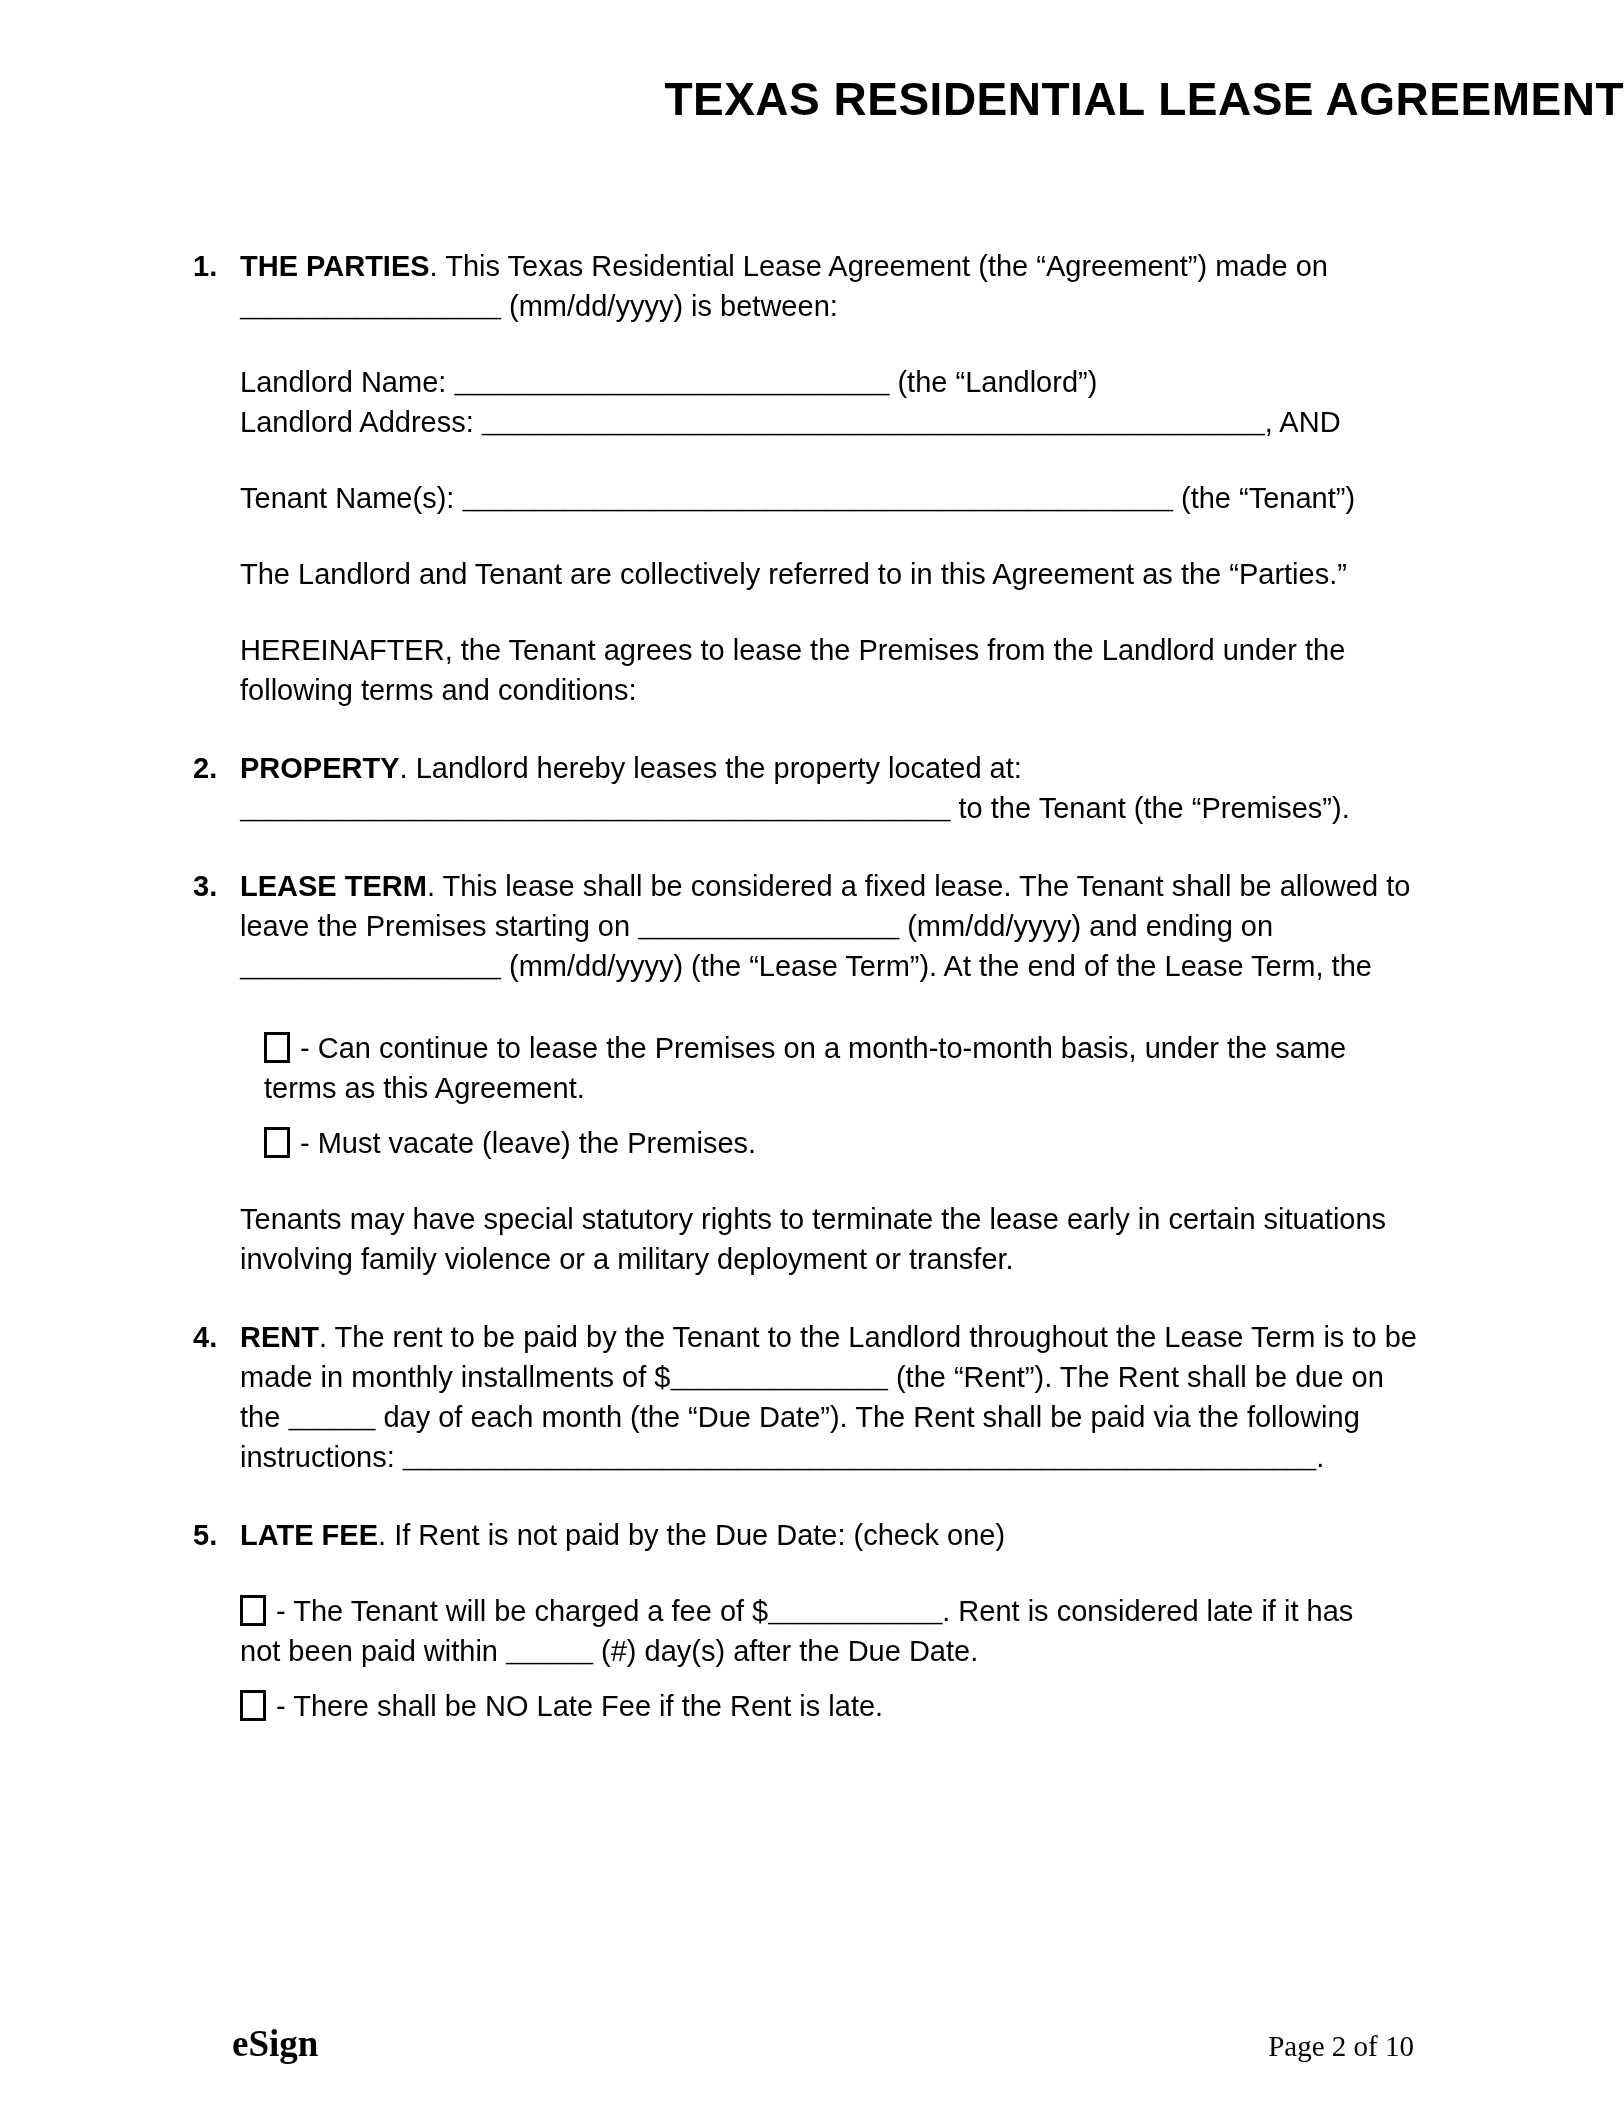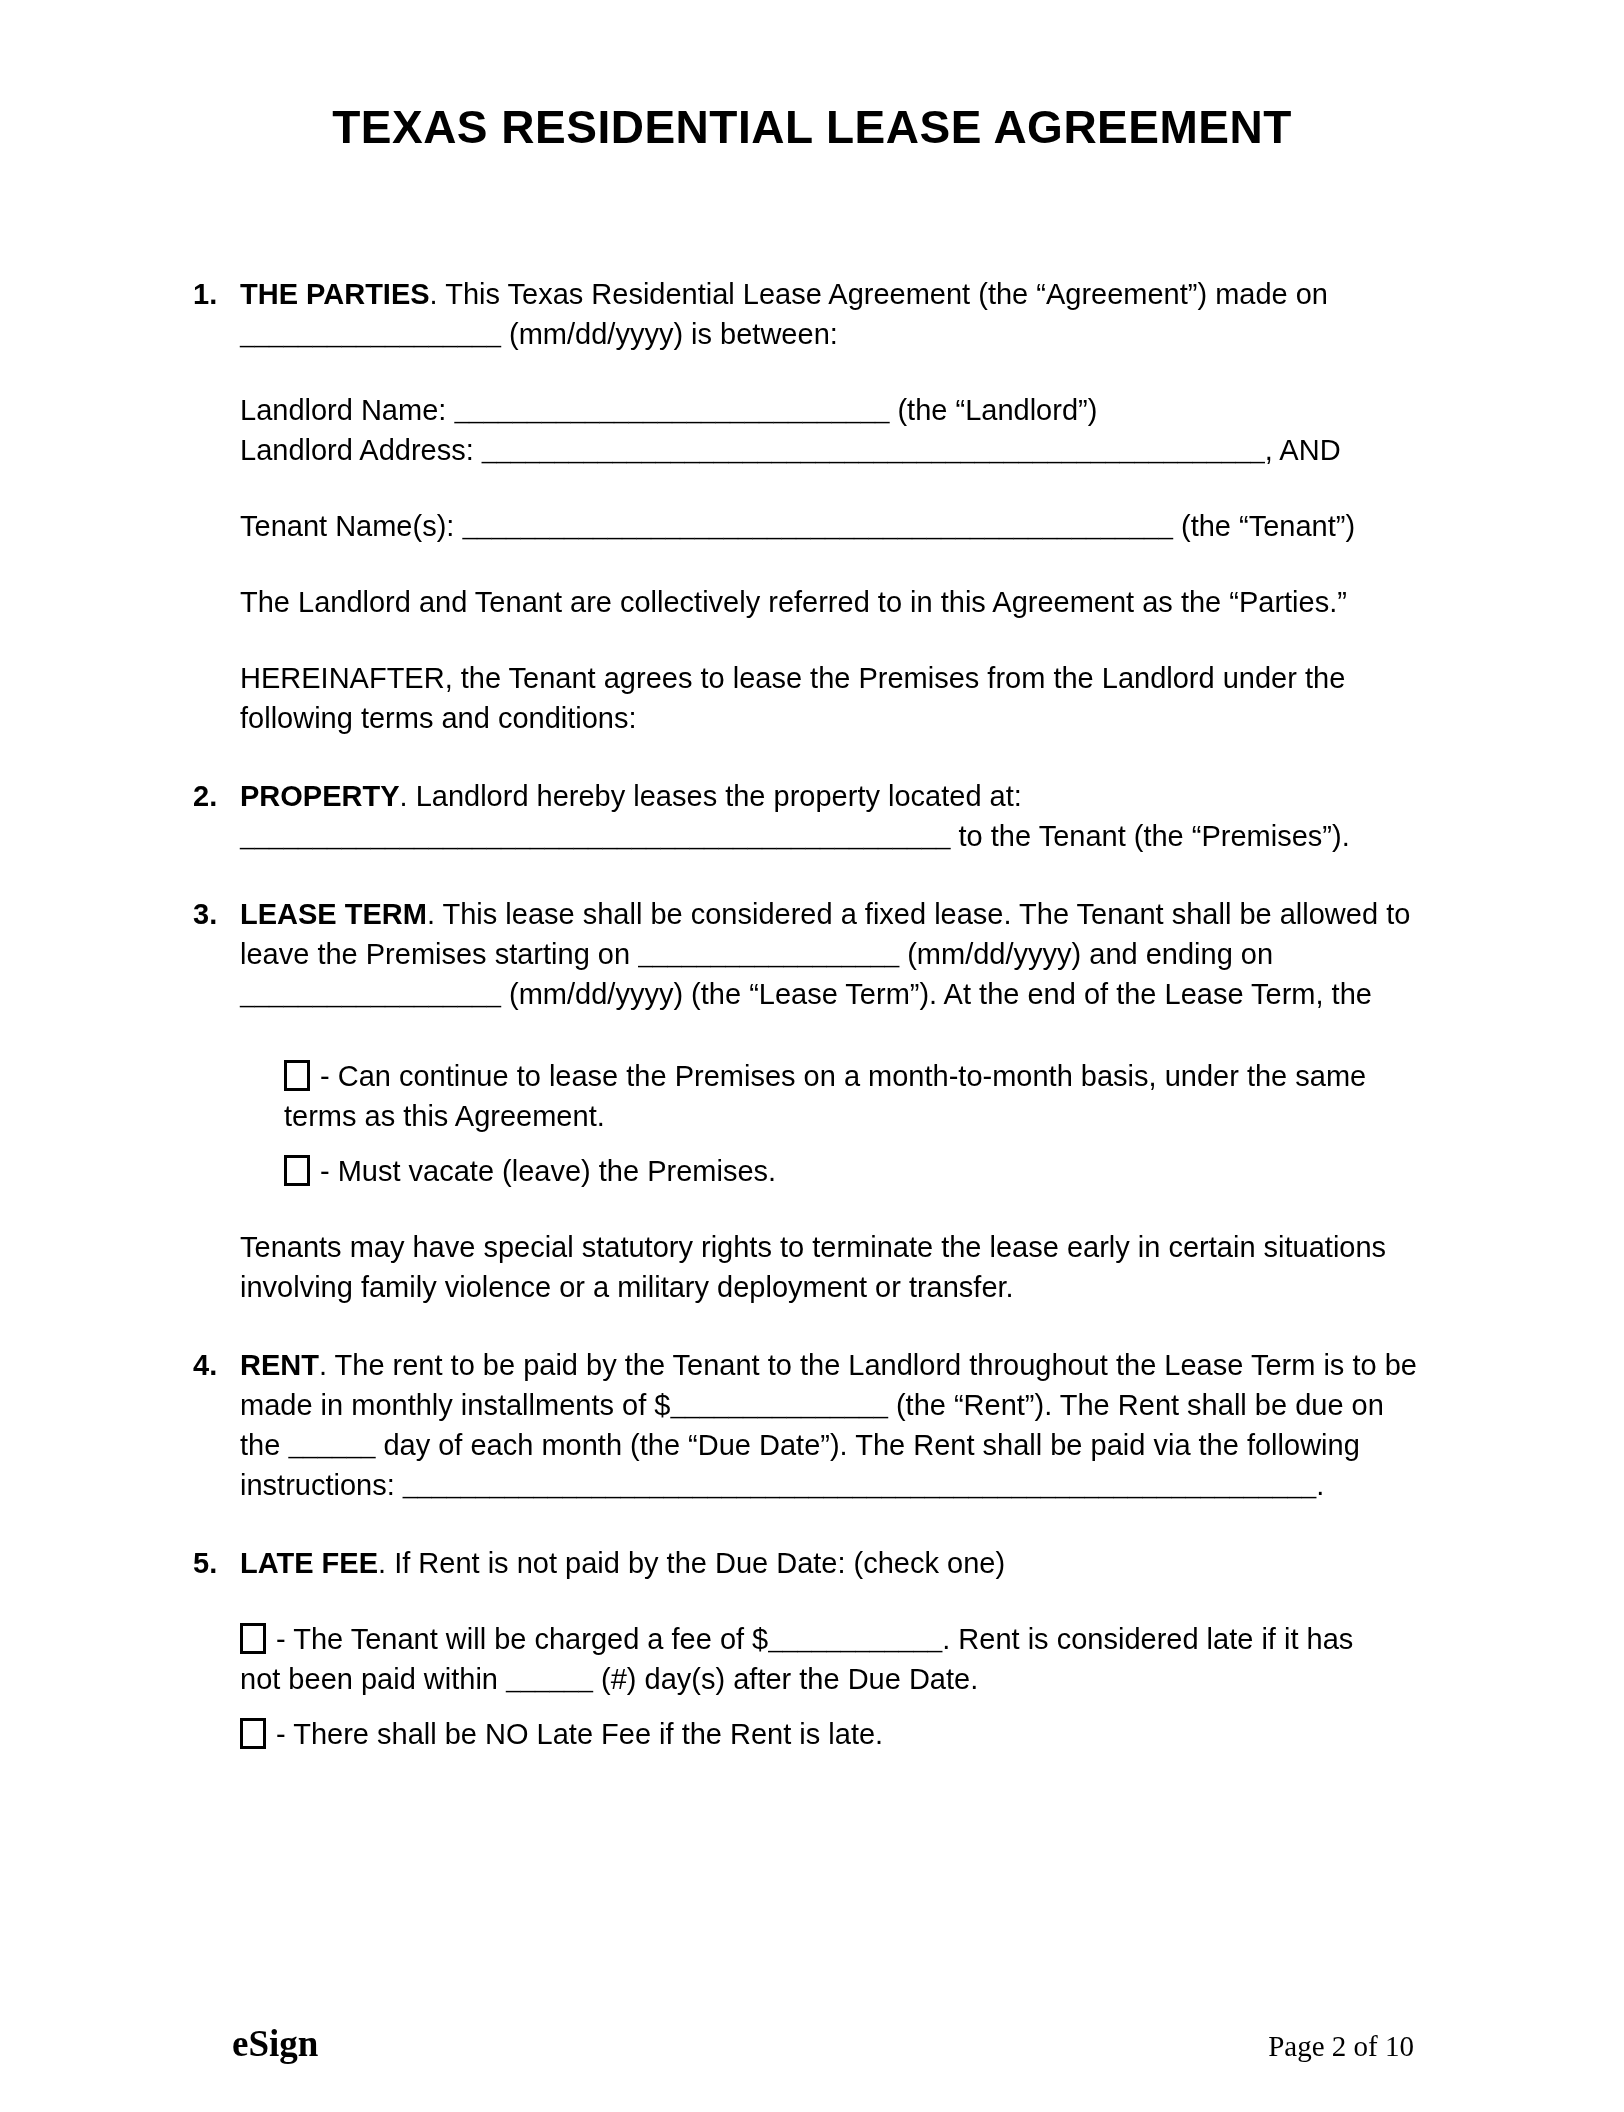--- a/index.html
+++ b/index.html
@@ -11,23 +11,23 @@
     position: relative;
     width: 1624px;
     height: 2112px;
     background: #ffffff;
     color: #000000;
     font-family: "Liberation Sans", "DejaVu Sans", sans-serif;
     font-size: 29px;
     overflow: hidden;
   }
   .doc-title {
-    padding-top: 98px;
+    padding-top: 70px;
     margin: 0 0 118px 0;
-    text-align: center;
+    text-align: right;
     font-size: 46px;
     line-height: 58px;
     font-weight: bold;
     letter-spacing: 0.5px;
   }
   .section {
     position: relative;
     margin: 0 184px 38px 193px;
     padding-left: 47px;
   }
@@ -41,21 +41,21 @@
   .line {
     line-height: 40px;
     white-space: nowrap;
   }
   .gap { margin-top: 36px; }
   .bold { font-weight: bold; text-align: center; }
   .blank { white-space: pre; font-family: Liberation Serif, serif; }
   .cb-item { line-height: 40px; white-space: nowrap; }
   .cb-first { margin-top: 42px; }
   .cb-next { margin-top: 15px; }
-  .cb-indent { margin-left: 44px; }
+  .cb-indent { margin-left: 24px; }
   .checkbox {
     display: inline-block;
     width: 20px;
     height: 25px;
     border: 3px solid #000000;
     background: #ffffff;
     vertical-align: -5px;
     margin-right: 10px;
   }
   .footer {

